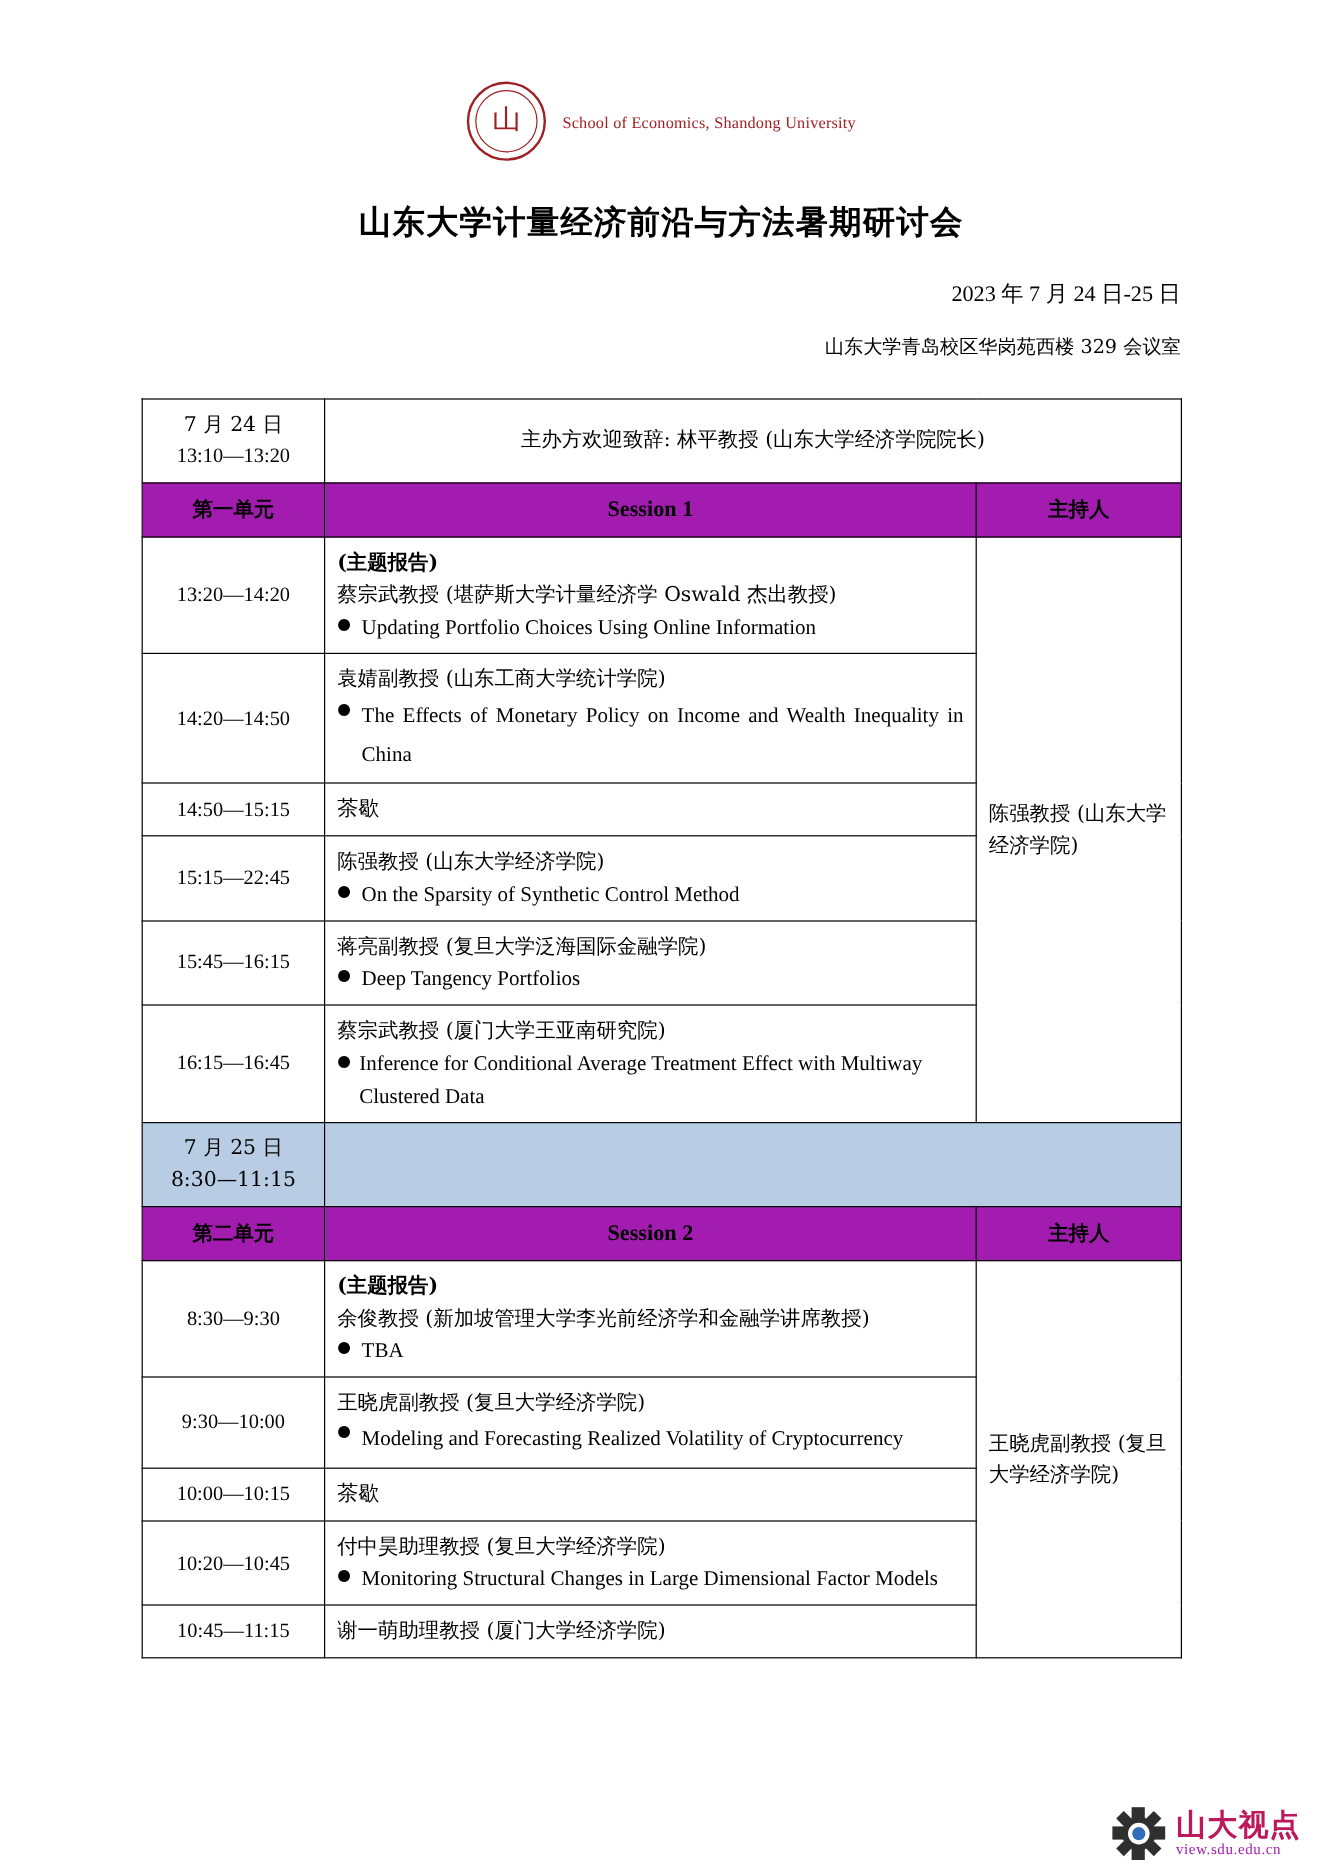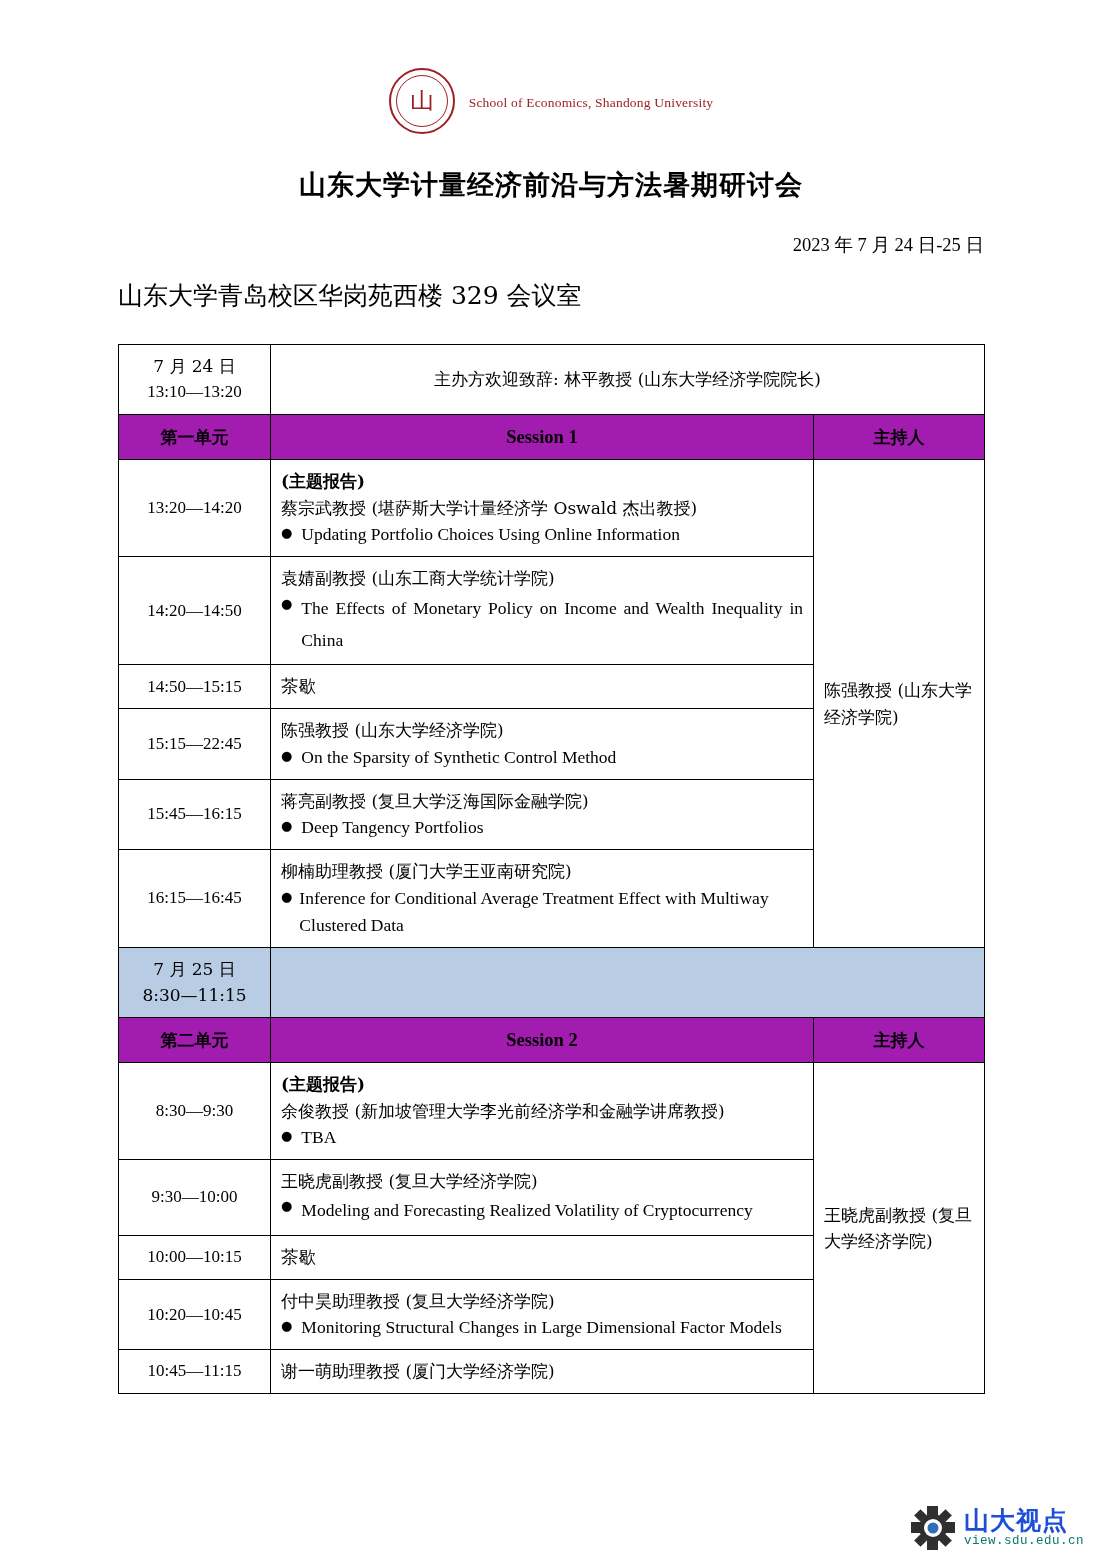--- a/index.html
+++ b/index.html
@@ -90,22 +90,22 @@
     letter-spacing: 1px;
     font-family: "DejaVu Serif", serif;
   }
   .doc-date {
     text-align: right;
     font-size: 18.5px;
     margin-top: 29px;
     font-family: "Liberation Serif", serif;
   }
   .doc-venue {
-    text-align: left;
-    font-size: 25px;
+    text-align: right;
+    font-size: 16px;
     margin-top: 22px;
     font-family: "DejaVu Serif", serif;
   }
 
   
   table.schedule {
     margin-top: 32px;
     border-collapse: collapse;
     width: 866px;
     table-layout: fixed;
@@ -217,30 +217,30 @@
     align-items: center;
     justify-content: center;
   }
   .fm-gear-svg { display: block; }
   .fm-text {
     display: flex;
     flex-direction: column;
     line-height: 1.1;
   }
   .fm-cn {
-    color: #1d4ed8;
+    color: #be185d;
     font-size: 25px;
     font-weight: bold;
     font-family: "DejaVu Serif", serif;
     letter-spacing: 1px;
   }
   .fm-url {
-    color: #0f766e;
+    color: #a21caf;
     font-size: 12.5px;
-    font-family: Liberation Mono, monospace;
+    font-family: Liberation Serif, serif;
     letter-spacing: 0.5px;
     margin-top: 1px;
   }
 </style>
 </head>
 <body>
 
 <div class="page">
 
   <div class="logo-block">
@@ -329,21 +329,21 @@
           <div class="talk">
               <span class="bullet">●</span>
               <span class="talk-text">Deep Tangency Portfolios</span>
             </div>
         </td>
       </tr>
 
       <tr>
         <td class="time">16:15—16:45</td>
         <td class="content">
-          <div class="speaker">柳楠助理教授 (厦门大学王亚南研究院)</div>
+          <div class="speaker">蔡宗武教授 (厦门大学王亚南研究院)</div>
           <div class="talk tight">
               <span class="bullet">●</span>
               <span class="talk-text">Inference for Conditional Average Treatment Effect with Multiway Clustered Data</span>
             </div>
         </td>
       </tr>
 
       <tr>
         <td class="banner-left">
           <div>7 月 25 日</div>

